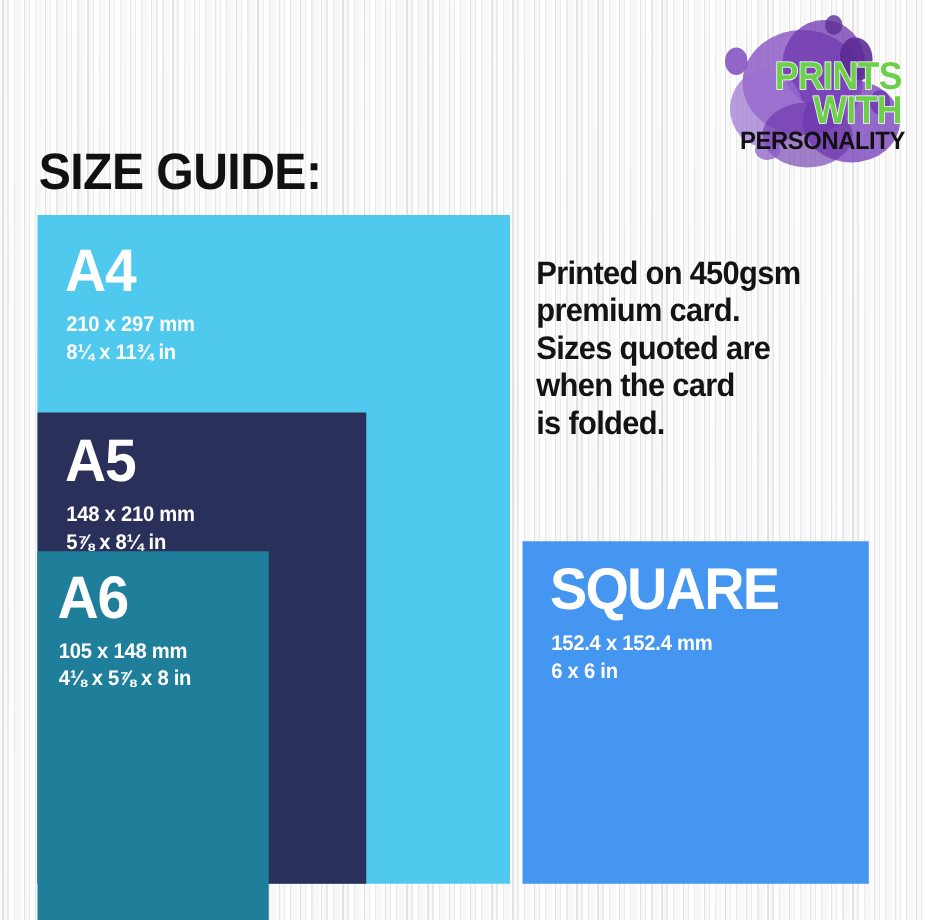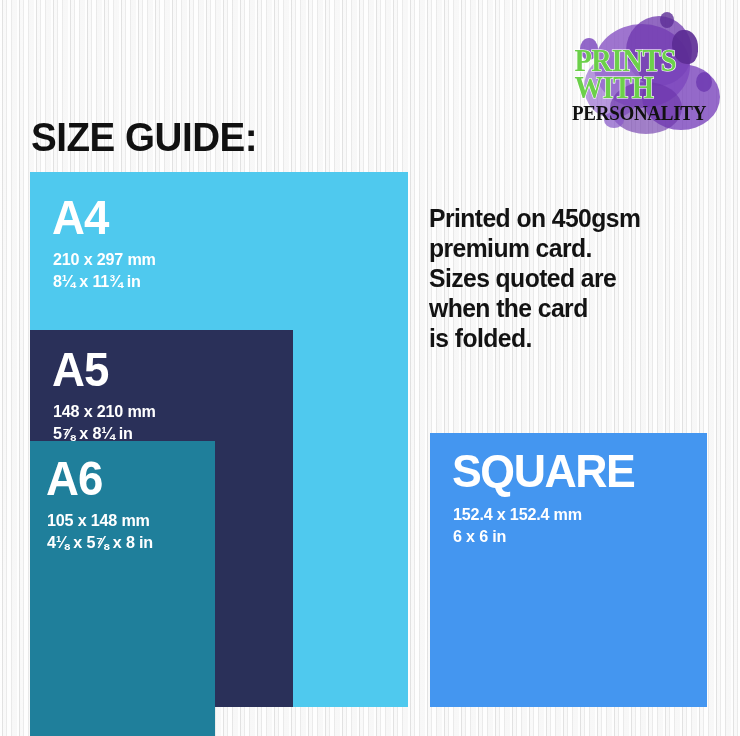--- a/index.html
+++ b/index.html
@@ -88,22 +88,21 @@
   .s5 { left: 42px; top: 74px; width: 72px; height: 52px; background: #6b34a9 !important; opacity:.62 !important;}
   .s6 { left: 104px; top: 22px; width: 26px; height: 34px; background:#5b2b93 !important; opacity:.9 !important; border-radius: 46% 54% 40% 60% !important;}
   .s7 { left: 12px; top: 30px; width: 18px; height: 22px; background:#7f4cc0 !important; opacity:.85 !important;}
   .s8 { left: 128px; top: 64px; width: 16px; height: 20px; background:#6f3bb1 !important; opacity:.85 !important;}
   .s9 { left: 36px; top: 104px; width: 20px; height: 16px; background:#8456c6 !important; opacity:.7 !important;}
   .s10{ left: 92px; top: 4px;  width: 14px; height: 16px; background:#5d2e96 !important; opacity:.8 !important;}
 
   .logo .ltext {
     position: absolute;
     inset: 0;
-    text-align: left;
-    font-family: Liberation Serif, serif;
+    text-align: right;
   }
   .logo .lrow1, .logo .lrow2 {
     color: #6cd04a;
     font-weight: 700;
     font-size: 31px;
     line-height: 29px;
     letter-spacing: -0.5px;
     text-transform: uppercase;
     transform: scaleX(0.92);
     -webkit-text-stroke: 1.2px #ffffff;
@@ -170,21 +169,21 @@
 
   #rect-a6 {
     left: 30px; top: 441px; width: 185px; height: 308px;
     background: #1f7f9b;
   }
   #rect-a6 .name { left: 16px; top: 14px; font-size: 48px; }
   #rect-a6 .dim.d1 { left: 17px; top: 69px; }
   #rect-a6 .dim.d2 { left: 17px; top: 91px; }
 
   #rect-square {
-    left: 430px; top: 433px; width: 277px; height: 274px;
+    left: 418px; top: 433px; width: 277px; height: 274px;
     background: #4496f0;
   }
   #rect-square .name { left: 22px; top: 14px; font-size: 47px; letter-spacing: -1.5px; }
   #rect-square .dim.d1 { left: 23px; top: 71px; }
   #rect-square .dim.d2 { left: 23px; top: 93px; }
 
   
   .note {
     position: absolute;
     left: 429px;

